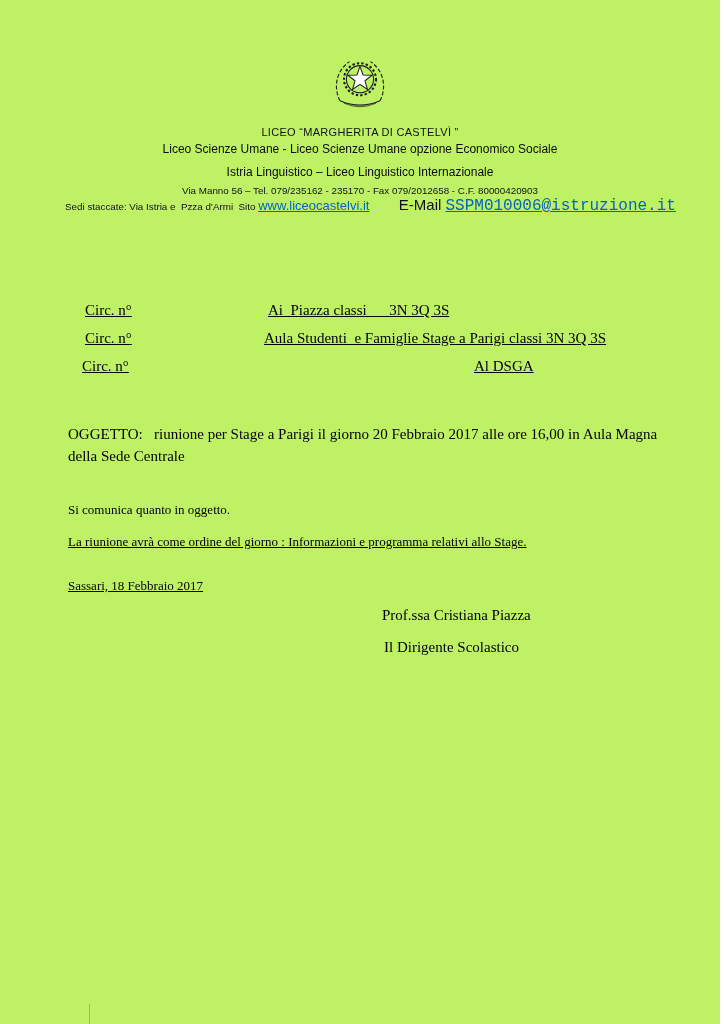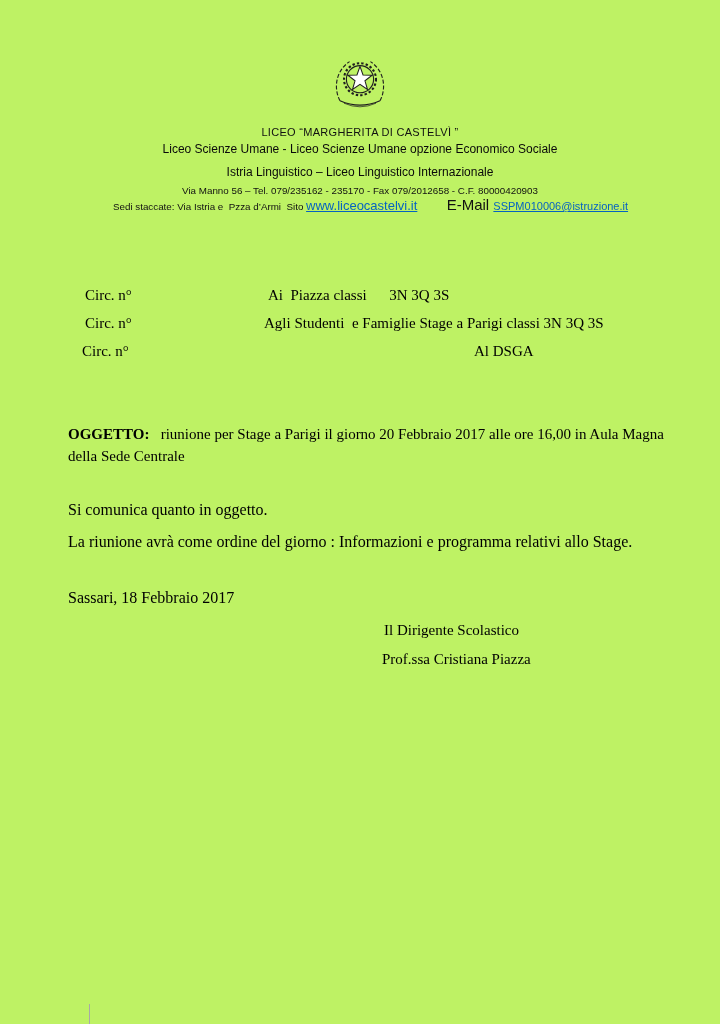--- a/index.html
+++ b/index.html
@@ -32,39 +32,39 @@
     color: #111;
   }
   .hdr-small-first { }
   .pre { white-space: pre; margin-left: 21px; }
   .link {
     color: #0563C1;
     text-decoration: underline;
     cursor: pointer;
   }
   .site-link { font-size: 13px; }
-  .email-link { font-size: 11px; }
+  .email-link { font-size: 16px; font-family: Liberation Mono, monospace; }
   .email-label { font-weight: normal; font-size: 15px; }
   
   .recipients { margin-top: 72px; position: relative; font-size: 15px; }
   .circ-row { position: relative; height: 28px; }
-  .circ-row span { position: absolute; top: 1px; white-space: pre; }
+  .circ-row span { position: absolute; top: 16px; white-space: pre; text-decoration: underline; }
   
   .subject {
     margin: 53px 60px 0 68px;
     width: 596px;
     font-size: 15px;
     line-height: 22px;
     white-space: pre-wrap;
   }
-  .subject-label { font-weight: bold; margin-top: 40px; }
-  .para { margin: 0 60px 0 68px; font-size: 16px; line-height: 22px; }
+  .subject-label { font-weight: normal; margin-top: 40px; }
+  .para { margin: 0 60px 0 68px; font-size: 13px; line-height: 22px; }
   .para1 { margin-top: 32px; }
-  .para2 { margin-top: 10px; }
-  .date-line { margin-top: 34px; }
+  .para2 { margin-top: 10px; text-decoration: underline; }
+  .date-line { margin-top: 22px; text-decoration: underline; }
   .sig { margin-left: 384px; font-size: 15px; line-height: 22px; }
   .sig-role { margin-top: 10px; }
   .sig-name { margin-top: 7px; margin-left: 382px; }
   .artifact {
     position: absolute;
     left: 89px;
     bottom: 0;
     width: 1px;
     height: 20px;
     background: #a8a8a8;
@@ -98,32 +98,32 @@
     </div>
   </div>
 
   <div class="recipients">
     <div class="circ-row">
       <span style="left:85px">Circ. n°</span>
       <span style="left:268px">Ai  Piazza classi      3N 3Q 3S</span>
     </div>
     <div class="circ-row">
       <span style="left:85px">Circ. n°</span>
-      <span style="left:264px">Agli Studenti  e Famiglie Stage a Parigi classi 3N 3Q 3S</span>
+      <span style="left:264px">Aula Studenti  e Famiglie Stage a Parigi classi 3N 3Q 3S</span>
     </div>
     <div class="circ-row">
       <span style="left:82px">Circ. n°</span>
       <span style="left:474px">Al DSGA</span>
     </div>
   </div>
 
   <p class="subject"><span class="subject-label">OGGETTO:</span><span>   riunione per Stage a Parigi il giorno 20 Febbraio 2017 alle ore 16,00 in Aula Magna della Sede Centrale</span></p>
 
   <p class="para para1">Si comunica quanto in oggetto.</p>
   <p class="para para2">La riunione avrà come ordine del giorno : Informazioni e programma relativi allo Stage.</p>
 
   <p class="para date-line">Sassari, 18 Febbraio 2017</p>
 
+  <p class="para sig sig-name" style="margin-left:382px">Prof.ssa Cristiana Piazza</p>
   <p class="para sig sig-role">Il Dirigente Scolastico</p>
-  <p class="para sig sig-name" style="margin-left:382px">Prof.ssa Cristiana Piazza</p>
 
   <div class="artifact"></div>
 </div>
 
 </body></html>

